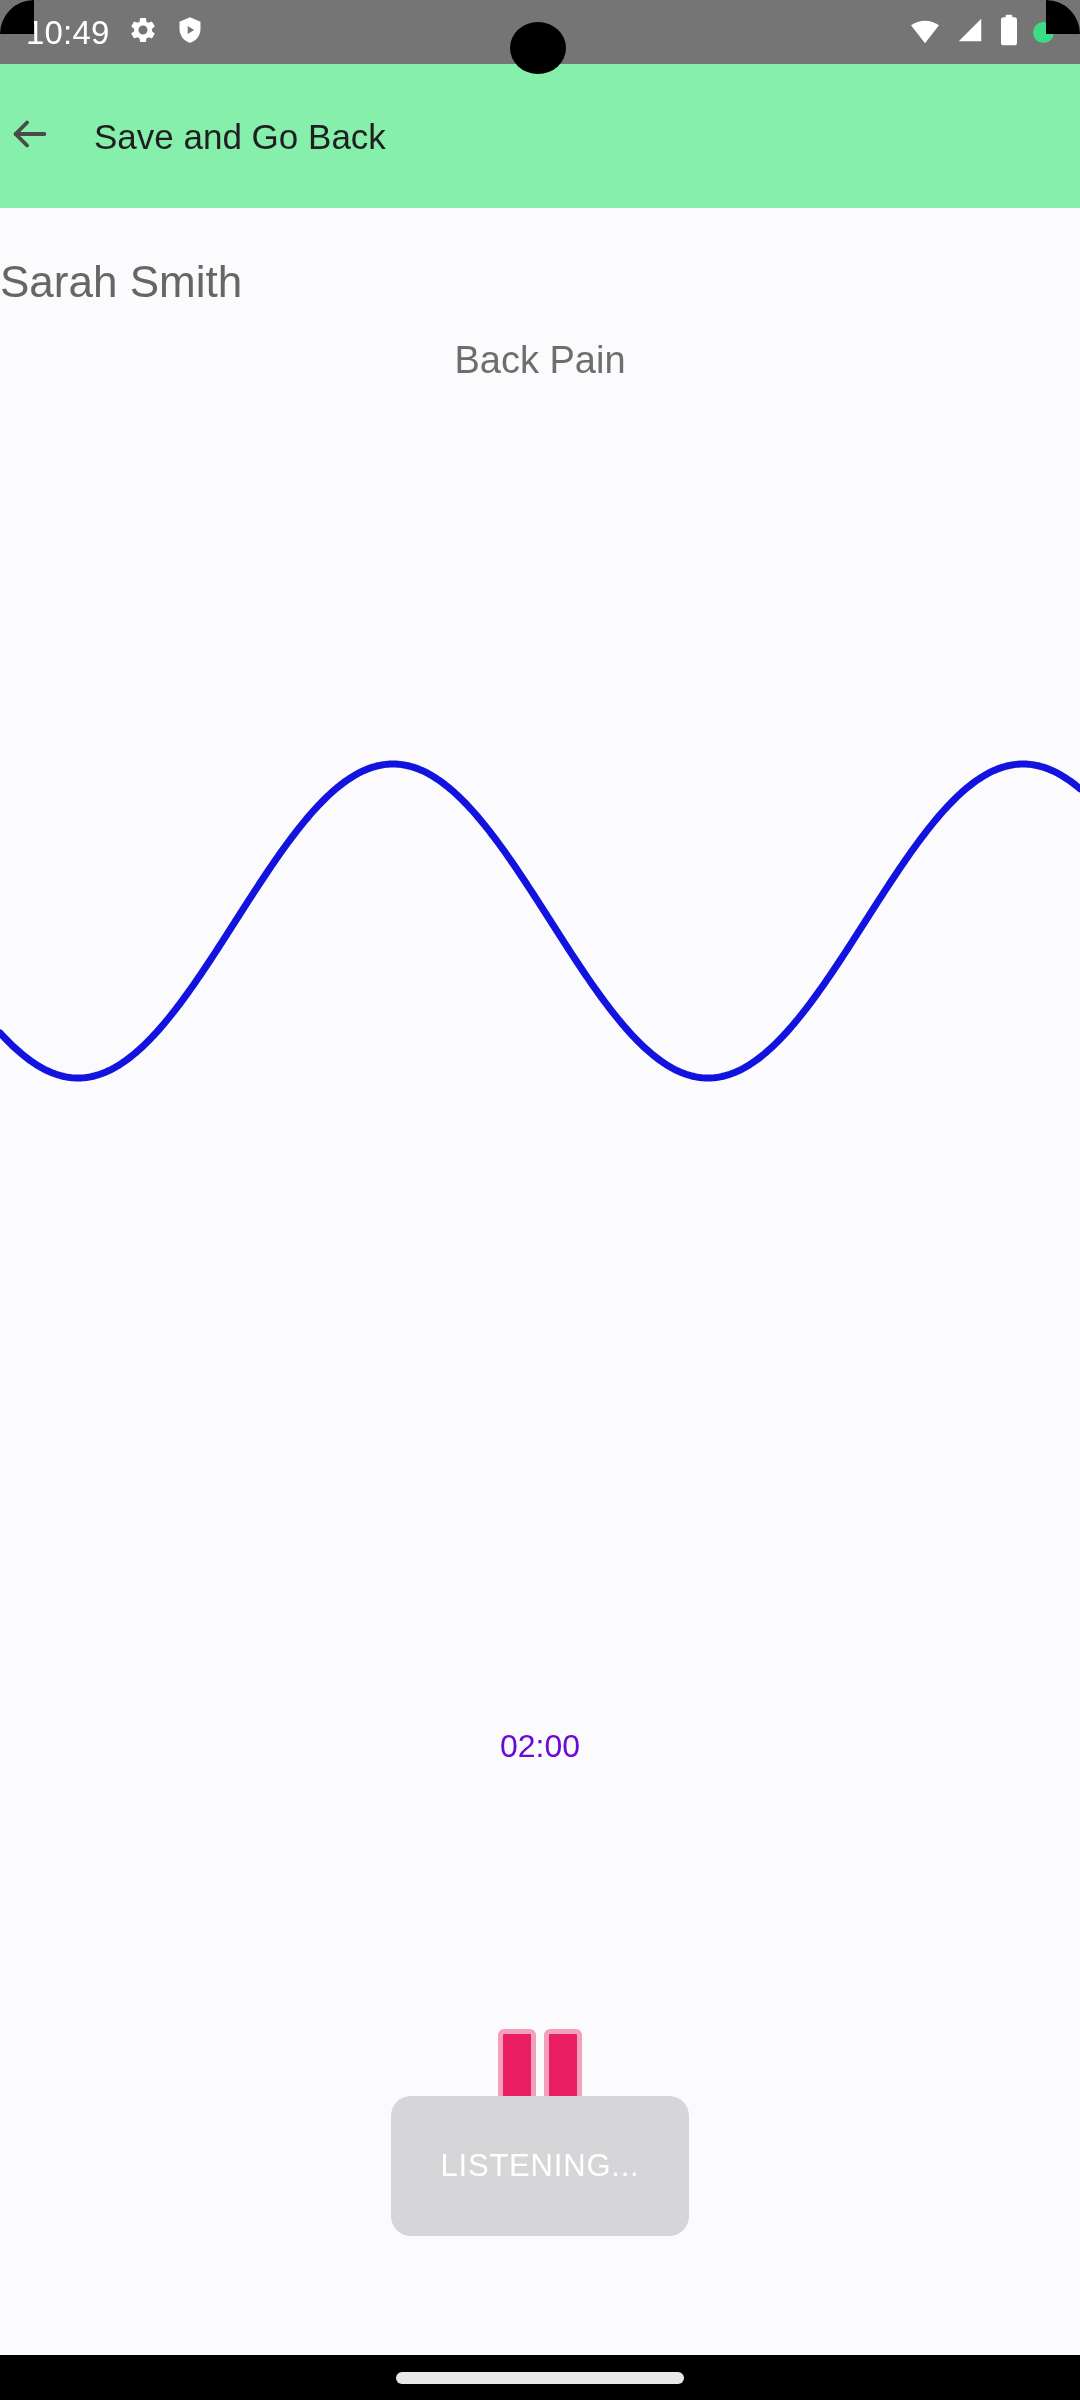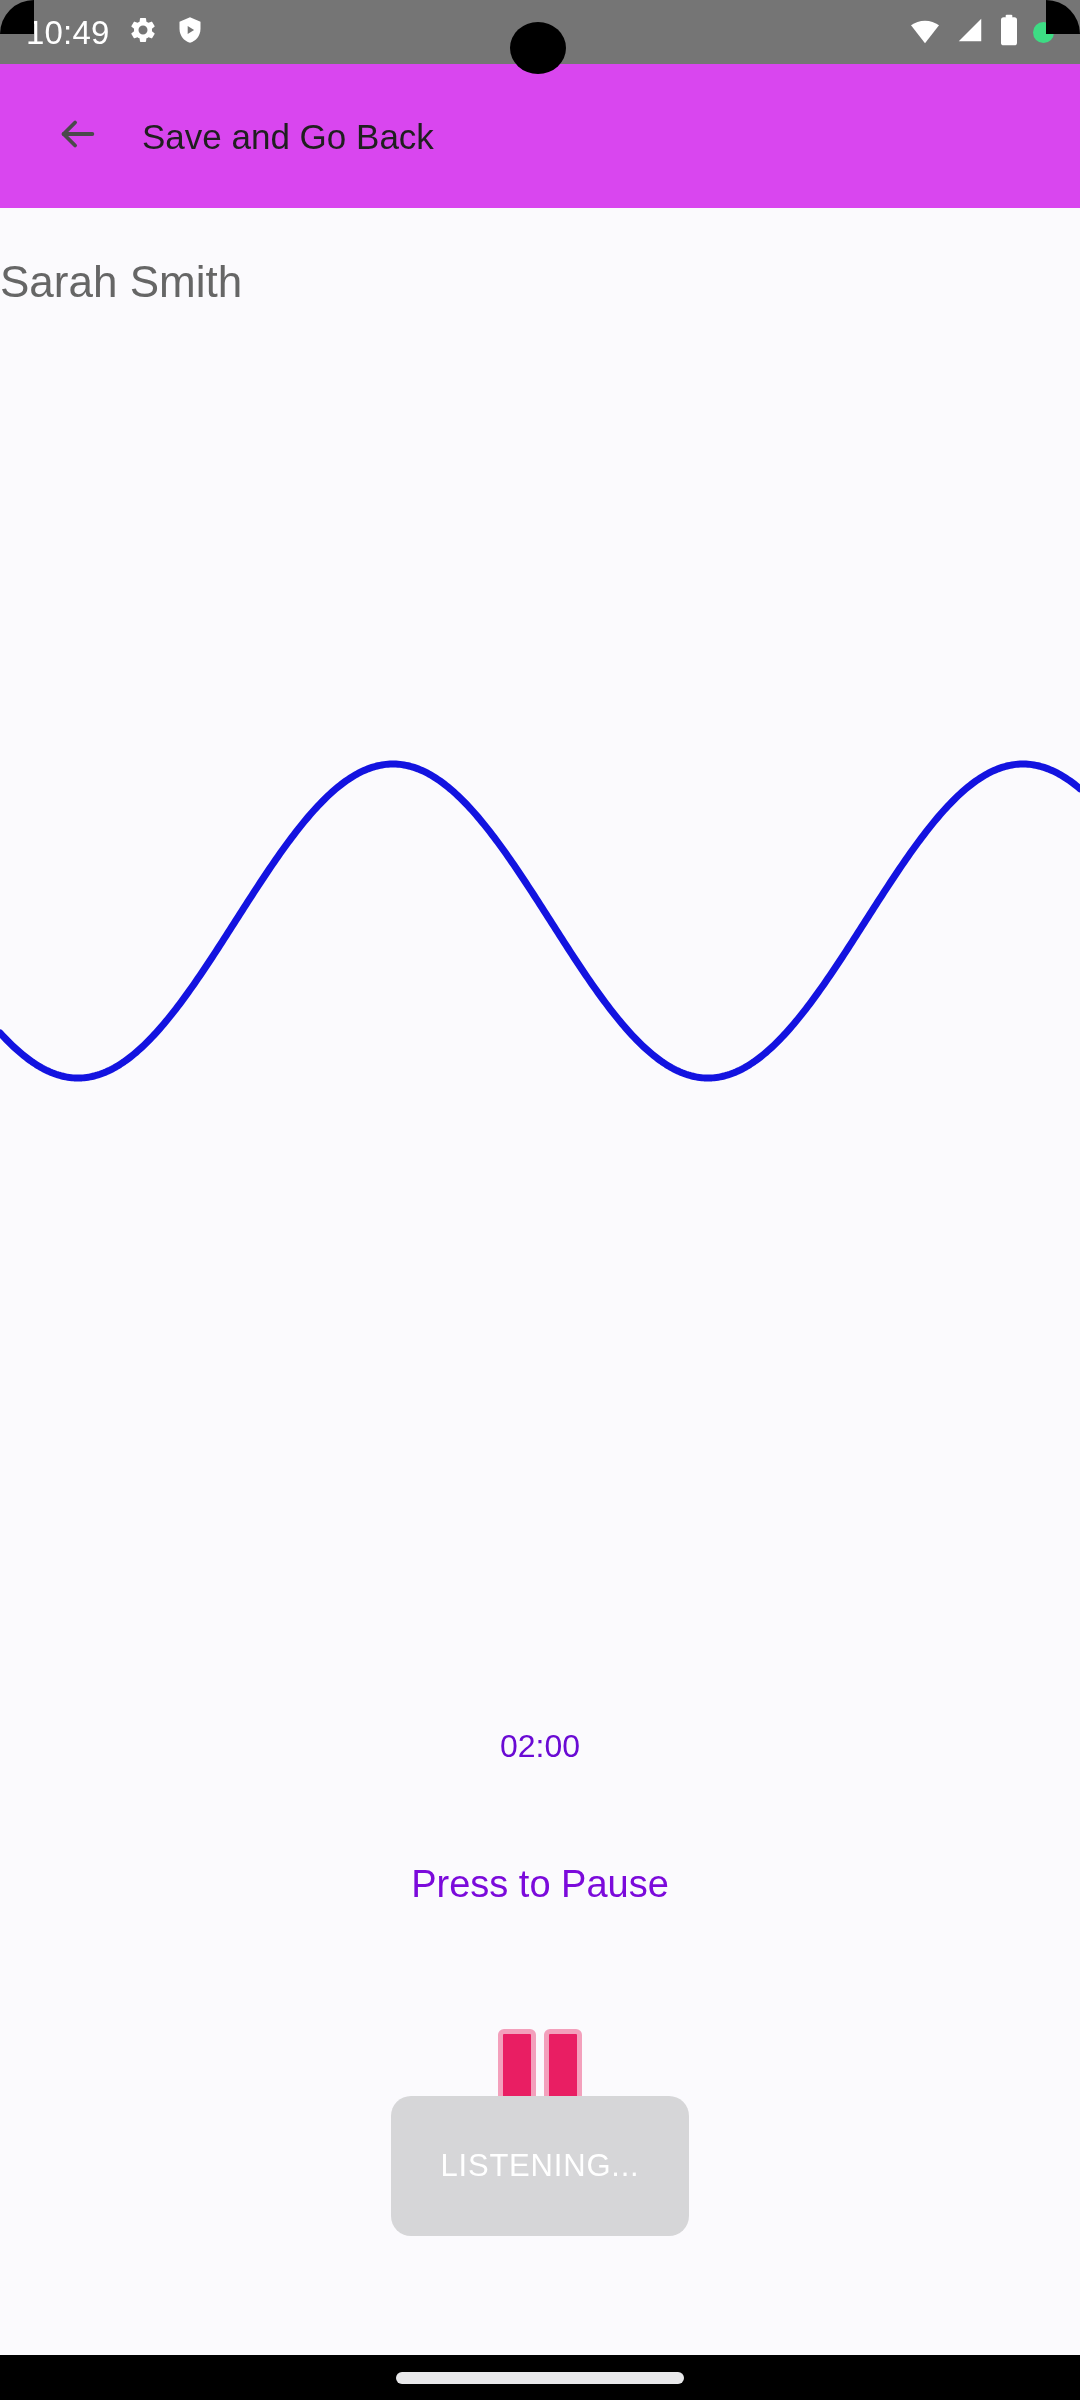--- a/index.html
+++ b/index.html
@@ -55,23 +55,22 @@
     position:absolute; top:0; width:34px; height:34px;
     background:#000; z-index:35;
   }
   .corner-l { left:0;  border-top-left-radius:34px;  }
   .corner-r { right:0; border-top-right-radius:34px; }
 
   
   .app-bar {
     position:absolute; top:64px; left:0;
     width:1080px; height:144px;
-    background:#d946ef;
+    background:#86efac;
     display:flex; align-items:center;
-    padding-left:48px;
     z-index:10;
     text-align:right;
   }
   .back-btn {
     width:58px; height:58px;
     display:flex; align-items:center; justify-content:center;
     cursor:pointer;
   }
   .app-bar-title {
     margin-left:36px;
@@ -227,35 +226,35 @@
         </svg>
       </span>
     </div>
     <span class="app-bar-title">Save and Go Back</span>
   </div>
 
   <div class="content">
 
     <div class="patient-name">Sarah Smith</div>
 
+    <div class="patient-condition">Back Pain</div>
 
     <div class="waveform-wrap">
       <svg class="waveform-svg" viewBox="0 0 1080 430" preserveAspectRatio="none">
         <path id="wave-path" fill="none" stroke-linecap="round" stroke-linejoin="round" d="M0.0 329.84 L2.0 332.02 L4.0 334.15 L6.0 336.23 L8.0 338.27 L10.0 340.26 L12.0 342.20 L14.0 344.09 L16.0 345.93 L18.0 347.72 L20.0 349.46 L22.0 351.14 L24.0 352.78 L26.0 354.36 L28.0 355.88 L30.0 357.35 L32.0 358.77 L34.0 360.12 L36.0 361.43 L38.0 362.67 L40.0 363.86 L42.0 364.99 L44.0 366.06 L46.0 367.07 L48.0 368.02 L50.0 368.92 L52.0 369.75 L54.0 370.52 L56.0 371.24 L58.0 371.89 L60.0 372.48 L62.0 373.01 L64.0 373.47 L66.0 373.88 L68.0 374.22 L70.0 374.50 L72.0 374.72 L74.0 374.88 L76.0 374.97 L78.0 375.00 L80.0 374.97 L82.0 374.88 L84.0 374.72 L86.0 374.50 L88.0 374.22 L90.0 373.88 L92.0 373.47 L94.0 373.01 L96.0 372.48 L98.0 371.89 L100.0 371.24 L102.0 370.52 L104.0 369.75 L106.0 368.92 L108.0 368.02 L110.0 367.07 L112.0 366.06 L114.0 364.99 L116.0 363.86 L118.0 362.67 L120.0 361.43 L122.0 360.12 L124.0 358.77 L126.0 357.35 L128.0 355.88 L130.0 354.36 L132.0 352.78 L134.0 351.14 L136.0 349.46 L138.0 347.72 L140.0 345.93 L142.0 344.09 L144.0 342.20 L146.0 340.26 L148.0 338.27 L150.0 336.23 L152.0 334.15 L154.0 332.02 L156.0 329.84 L158.0 327.62 L160.0 325.36 L162.0 323.05 L164.0 320.71 L166.0 318.32 L168.0 315.89 L170.0 313.42 L172.0 310.91 L174.0 308.37 L176.0 305.79 L178.0 303.18 L180.0 300.53 L182.0 297.85 L184.0 295.14 L186.0 292.40 L188.0 289.63 L190.0 286.82 L192.0 284.00 L194.0 281.14 L196.0 278.26 L198.0 275.36 L200.0 272.43 L202.0 269.48 L204.0 266.52 L206.0 263.53 L208.0 260.52 L210.0 257.50 L212.0 254.46 L214.0 251.41 L216.0 248.34 L218.0 245.26 L220.0 242.17 L222.0 239.07 L224.0 235.97 L226.0 232.85 L228.0 229.73 L230.0 226.61 L232.0 223.48 L234.0 220.35 L236.0 217.22 L238.0 214.09 L240.0 210.96 L242.0 207.83 L244.0 204.71 L246.0 201.59 L248.0 198.48 L250.0 195.37 L252.0 192.28 L254.0 189.20 L256.0 186.12 L258.0 183.06 L260.0 180.02 L262.0 176.99 L264.0 173.97 L266.0 170.98 L268.0 168.00 L270.0 165.04 L272.0 162.10 L274.0 159.19 L276.0 156.30 L278.0 153.43 L280.0 150.59 L282.0 147.77 L284.0 144.99 L286.0 142.23 L288.0 139.50 L290.0 136.80 L292.0 134.14 L294.0 131.51 L296.0 128.91 L298.0 126.35 L300.0 123.83 L302.0 121.34 L304.0 118.89 L306.0 116.48 L308.0 114.12 L310.0 111.79 L312.0 109.50 L314.0 107.26 L316.0 105.06 L318.0 102.91 L320.0 100.80 L322.0 98.74 L324.0 96.73 L326.0 94.77 L328.0 92.85 L330.0 90.98 L332.0 89.17 L334.0 87.40 L336.0 85.69 L338.0 84.03 L340.0 82.43 L342.0 80.87 L344.0 79.38 L346.0 77.93 L348.0 76.55 L350.0 75.22 L352.0 73.94 L354.0 72.73 L356.0 71.57 L358.0 70.47 L360.0 69.43 L362.0 68.44 L364.0 67.52 L366.0 66.66 L368.0 65.85 L370.0 65.11 L372.0 64.43 L374.0 63.81 L376.0 63.25 L378.0 62.75 L380.0 62.32 L382.0 61.94 L384.0 61.63 L386.0 61.38 L388.0 61.20 L390.0 61.07 L392.0 61.01 L394.0 61.01 L396.0 61.07 L398.0 61.20 L400.0 61.38 L402.0 61.63 L404.0 61.94 L406.0 62.32 L408.0 62.75 L410.0 63.25 L412.0 63.81 L414.0 64.43 L416.0 65.11 L418.0 65.85 L420.0 66.66 L422.0 67.52 L424.0 68.44 L426.0 69.43 L428.0 70.47 L430.0 71.57 L432.0 72.73 L434.0 73.94 L436.0 75.22 L438.0 76.55 L440.0 77.93 L442.0 79.38 L444.0 80.87 L446.0 82.43 L448.0 84.03 L450.0 85.69 L452.0 87.40 L454.0 89.17 L456.0 90.98 L458.0 92.85 L460.0 94.77 L462.0 96.73 L464.0 98.74 L466.0 100.80 L468.0 102.91 L470.0 105.06 L472.0 107.26 L474.0 109.50 L476.0 111.79 L478.0 114.12 L480.0 116.48 L482.0 118.89 L484.0 121.34 L486.0 123.83 L488.0 126.35 L490.0 128.91 L492.0 131.51 L494.0 134.14 L496.0 136.80 L498.0 139.50 L500.0 142.23 L502.0 144.99 L504.0 147.77 L506.0 150.59 L508.0 153.43 L510.0 156.30 L512.0 159.19 L514.0 162.10 L516.0 165.04 L518.0 168.00 L520.0 170.98 L522.0 173.97 L524.0 176.99 L526.0 180.02 L528.0 183.06 L530.0 186.12 L532.0 189.20 L534.0 192.28 L536.0 195.37 L538.0 198.48 L540.0 201.59 L542.0 204.71 L544.0 207.83 L546.0 210.96 L548.0 214.09 L550.0 217.22 L552.0 220.35 L554.0 223.48 L556.0 226.61 L558.0 229.73 L560.0 232.85 L562.0 235.97 L564.0 239.07 L566.0 242.17 L568.0 245.26 L570.0 248.34 L572.0 251.41 L574.0 254.46 L576.0 257.50 L578.0 260.52 L580.0 263.53 L582.0 266.52 L584.0 269.48 L586.0 272.43 L588.0 275.36 L590.0 278.26 L592.0 281.14 L594.0 284.00 L596.0 286.82 L598.0 289.63 L600.0 292.40 L602.0 295.14 L604.0 297.85 L606.0 300.53 L608.0 303.18 L610.0 305.79 L612.0 308.37 L614.0 310.91 L616.0 313.42 L618.0 315.89 L620.0 318.32 L622.0 320.71 L624.0 323.05 L626.0 325.36 L628.0 327.62 L630.0 329.84 L632.0 332.02 L634.0 334.15 L636.0 336.23 L638.0 338.27 L640.0 340.26 L642.0 342.20 L644.0 344.09 L646.0 345.93 L648.0 347.72 L650.0 349.46 L652.0 351.14 L654.0 352.78 L656.0 354.36 L658.0 355.88 L660.0 357.35 L662.0 358.77 L664.0 360.12 L666.0 361.43 L668.0 362.67 L670.0 363.86 L672.0 364.99 L674.0 366.06 L676.0 367.07 L678.0 368.02 L680.0 368.92 L682.0 369.75 L684.0 370.52 L686.0 371.24 L688.0 371.89 L690.0 372.48 L692.0 373.01 L694.0 373.47 L696.0 373.88 L698.0 374.22 L700.0 374.50 L702.0 374.72 L704.0 374.88 L706.0 374.97 L708.0 375.00 L710.0 374.97 L712.0 374.88 L714.0 374.72 L716.0 374.50 L718.0 374.22 L720.0 373.88 L722.0 373.47 L724.0 373.01 L726.0 372.48 L728.0 371.89 L730.0 371.24 L732.0 370.52 L734.0 369.75 L736.0 368.92 L738.0 368.02 L740.0 367.07 L742.0 366.06 L744.0 364.99 L746.0 363.86 L748.0 362.67 L750.0 361.43 L752.0 360.12 L754.0 358.77 L756.0 357.35 L758.0 355.88 L760.0 354.36 L762.0 352.78 L764.0 351.14 L766.0 349.46 L768.0 347.72 L770.0 345.93 L772.0 344.09 L774.0 342.20 L776.0 340.26 L778.0 338.27 L780.0 336.23 L782.0 334.15 L784.0 332.02 L786.0 329.84 L788.0 327.62 L790.0 325.36 L792.0 323.05 L794.0 320.71 L796.0 318.32 L798.0 315.89 L800.0 313.42 L802.0 310.91 L804.0 308.37 L806.0 305.79 L808.0 303.18 L810.0 300.53 L812.0 297.85 L814.0 295.14 L816.0 292.40 L818.0 289.63 L820.0 286.82 L822.0 284.00 L824.0 281.14 L826.0 278.26 L828.0 275.36 L830.0 272.43 L832.0 269.48 L834.0 266.52 L836.0 263.53 L838.0 260.52 L840.0 257.50 L842.0 254.46 L844.0 251.41 L846.0 248.34 L848.0 245.26 L850.0 242.17 L852.0 239.07 L854.0 235.97 L856.0 232.85 L858.0 229.73 L860.0 226.61 L862.0 223.48 L864.0 220.35 L866.0 217.22 L868.0 214.09 L870.0 210.96 L872.0 207.83 L874.0 204.71 L876.0 201.59 L878.0 198.48 L880.0 195.37 L882.0 192.28 L884.0 189.20 L886.0 186.12 L888.0 183.06 L890.0 180.02 L892.0 176.99 L894.0 173.97 L896.0 170.98 L898.0 168.00 L900.0 165.04 L902.0 162.10 L904.0 159.19 L906.0 156.30 L908.0 153.43 L910.0 150.59 L912.0 147.77 L914.0 144.99 L916.0 142.23 L918.0 139.50 L920.0 136.80 L922.0 134.14 L924.0 131.51 L926.0 128.91 L928.0 126.35 L930.0 123.83 L932.0 121.34 L934.0 118.89 L936.0 116.48 L938.0 114.12 L940.0 111.79 L942.0 109.50 L944.0 107.26 L946.0 105.06 L948.0 102.91 L950.0 100.80 L952.0 98.74 L954.0 96.73 L956.0 94.77 L958.0 92.85 L960.0 90.98 L962.0 89.17 L964.0 87.40 L966.0 85.69 L968.0 84.03 L970.0 82.43 L972.0 80.87 L974.0 79.38 L976.0 77.93 L978.0 76.55 L980.0 75.22 L982.0 73.94 L984.0 72.73 L986.0 71.57 L988.0 70.47 L990.0 69.43 L992.0 68.44 L994.0 67.52 L996.0 66.66 L998.0 65.85 L1000.0 65.11 L1002.0 64.43 L1004.0 63.81 L1006.0 63.25 L1008.0 62.75 L1010.0 62.32 L1012.0 61.94 L1014.0 61.63 L1016.0 61.38 L1018.0 61.20 L1020.0 61.07 L1022.0 61.01 L1024.0 61.01 L1026.0 61.07 L1028.0 61.20 L1030.0 61.38 L1032.0 61.63 L1034.0 61.94 L1036.0 62.32 L1038.0 62.75 L1040.0 63.25 L1042.0 63.81 L1044.0 64.43 L1046.0 65.11 L1048.0 65.85 L1050.0 66.66 L1052.0 67.52 L1054.0 68.44 L1056.0 69.43 L1058.0 70.47 L1060.0 71.57 L1062.0 72.73 L1064.0 73.94 L1066.0 75.22 L1068.0 76.55 L1070.0 77.93 L1072.0 79.38 L1074.0 80.87 L1076.0 82.43 L1078.0 84.03 L1080.0 85.69" stroke="#1313E0" stroke-width="7"></path>
       </svg>
     </div>
 
     <div class="timer-label">02:00</div>
 
     <div class="pause-btn">
       <span class="pause-bar"></span>
       <span class="pause-bar"></span>
     </div>
 
-    <div class="press-to-pause">Press to Pause</div>
 
     <button class="listening-btn">LISTENING...</button>
   </div>
 
   <div class="nav-bar">
     <div class="nav-pill"></div>
   </div>
 
 </div>
 

